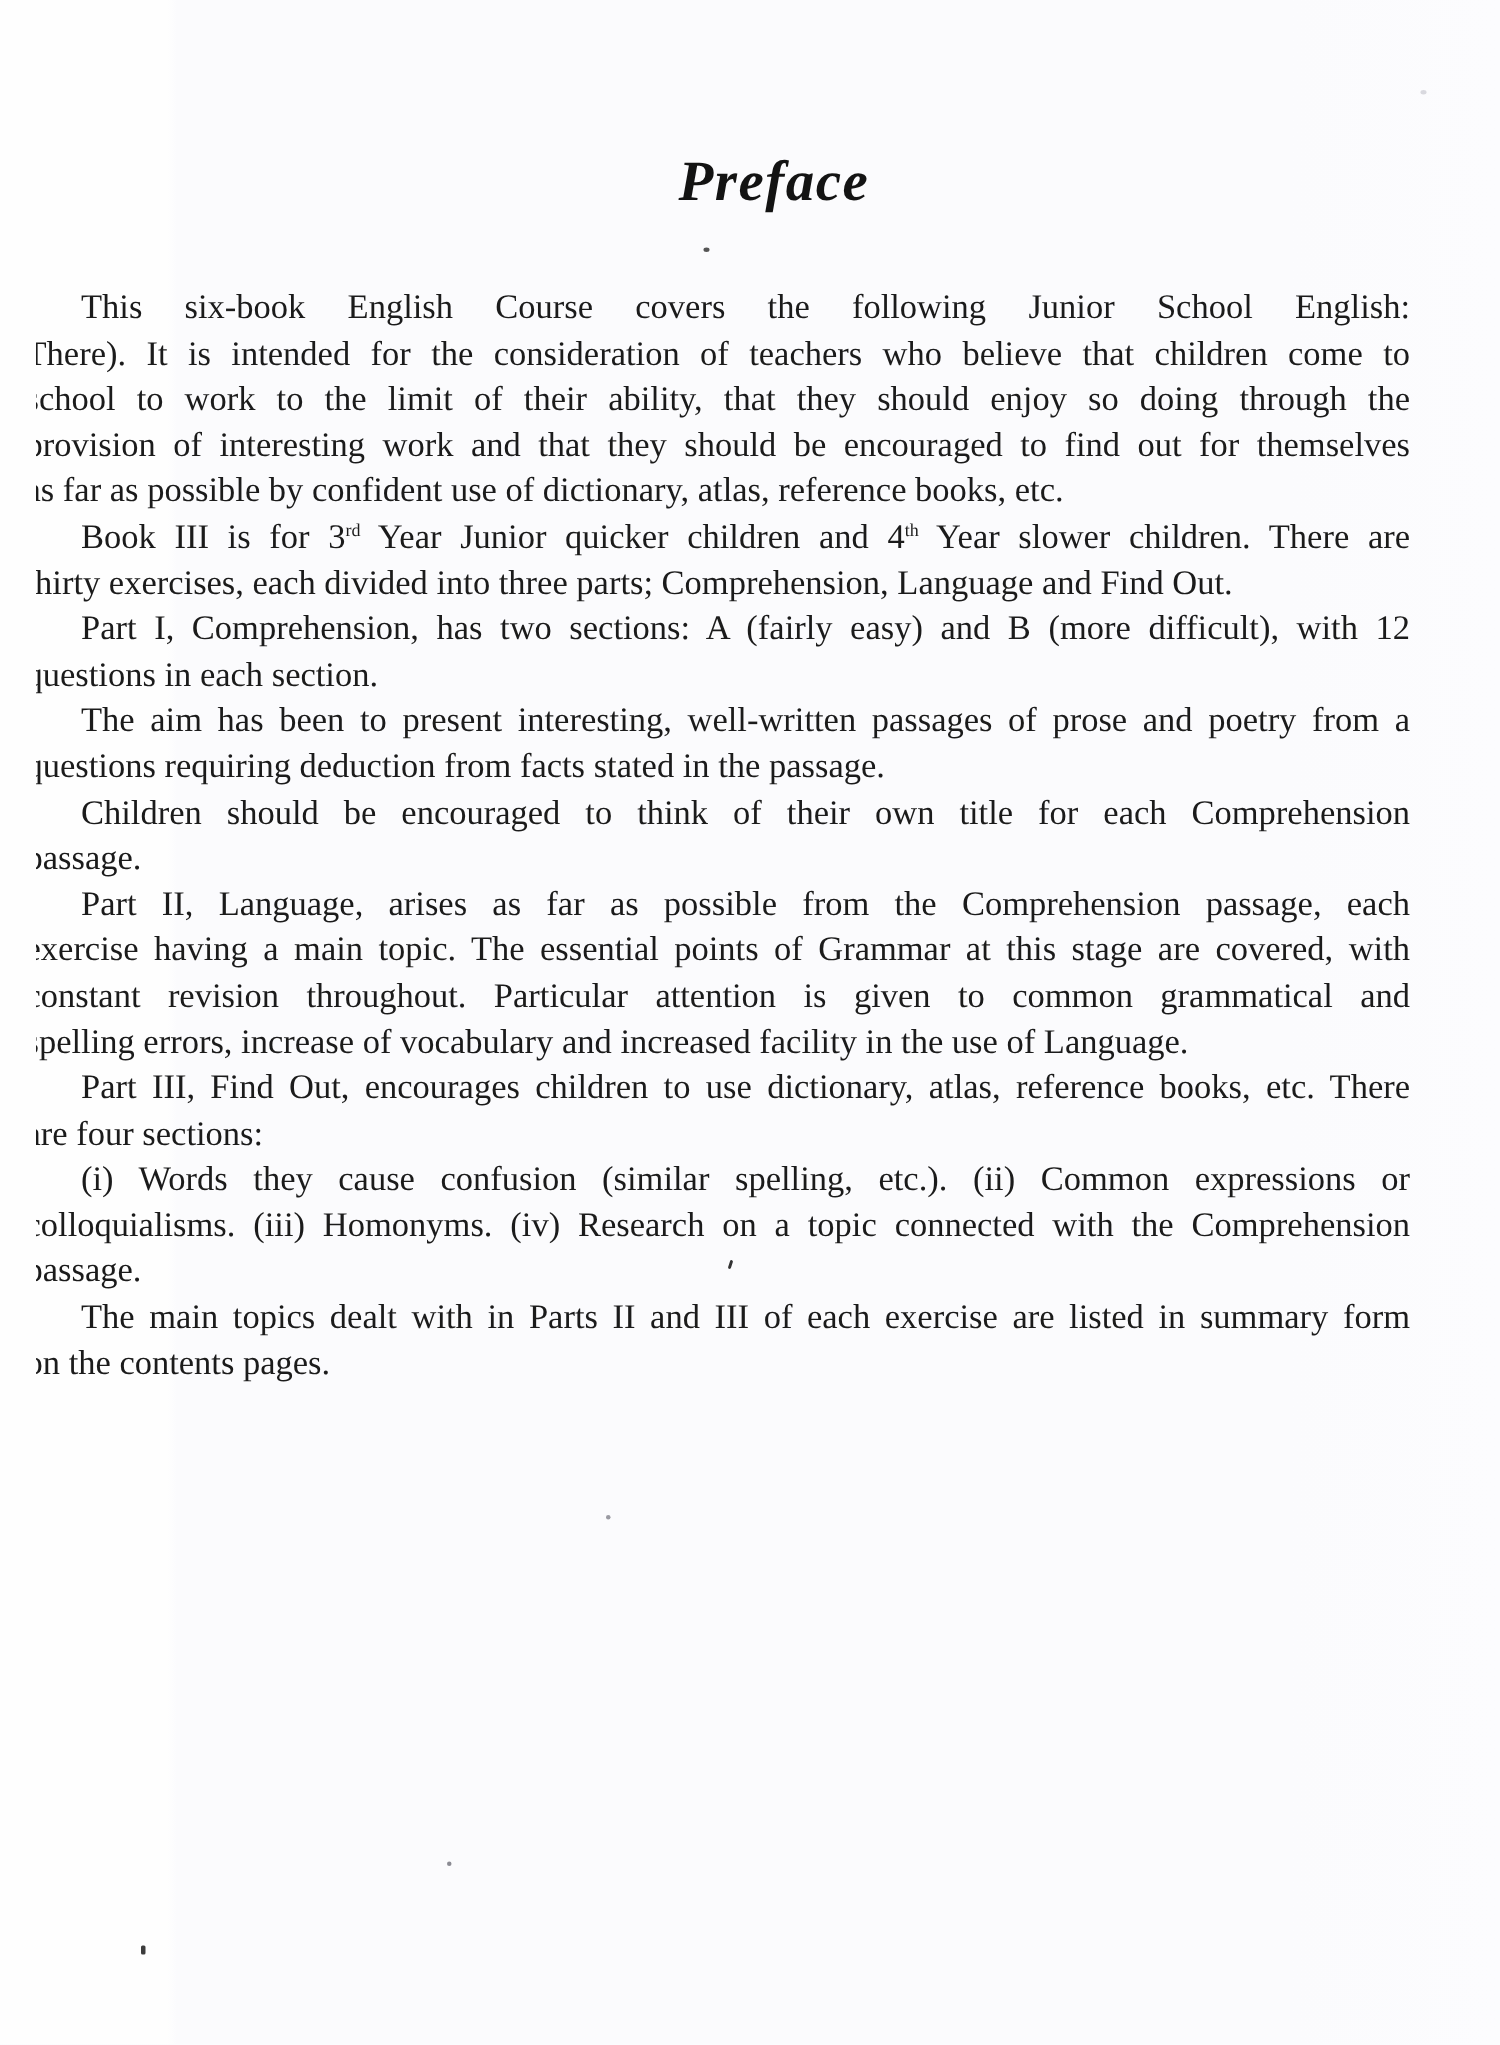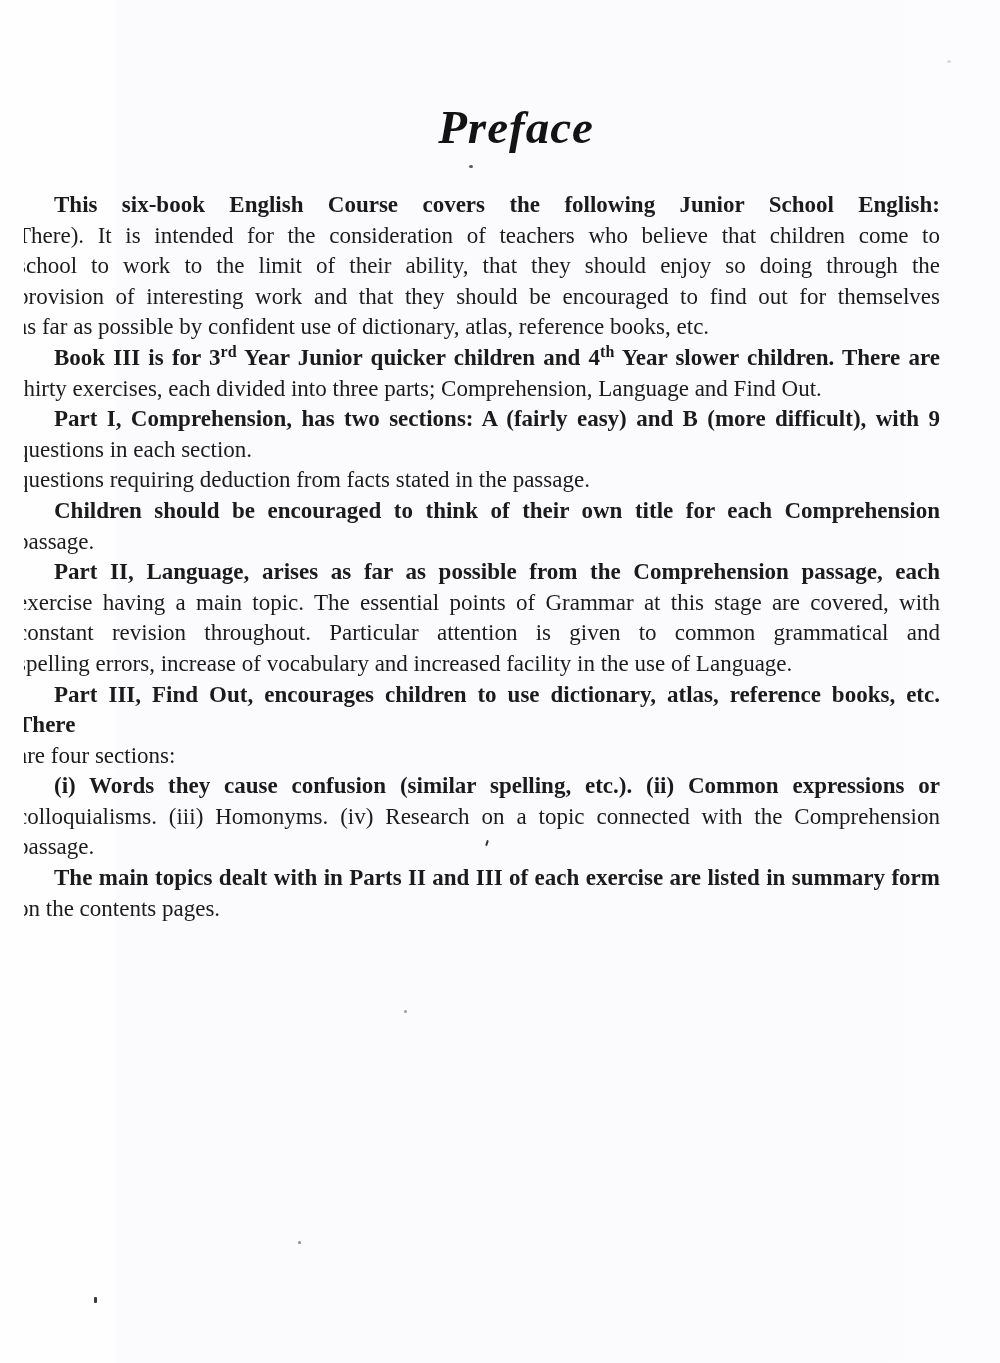--- a/index.html
+++ b/index.html
@@ -18,21 +18,21 @@
     background: linear-gradient(90deg, #fefefe 0px, #fefefe 112px, #fbfbfd 118px, #fbfbfd 860px, #fcfcfe 1000px);
   }
   .page-title {
     position: absolute;
     top: 66px;
     left: 0;
     width: 1000px;
     padding-left: 32px;
     box-sizing: border-box;
     text-align: center;
-    font-size: 47px;
+    font-size: 38px;
     line-height: 60px;
     font-weight: bold;
     font-style: italic;
     color: #131313;
     letter-spacing: 1px;
   }
   .page-text {
     position: absolute;
     top: 190px;
     left: 24px;
@@ -43,24 +43,24 @@
     line-height: 30.6px;
   }
   .line {
     margin-left: -7px;          
     width: calc(100% + 7px);
     text-align: justify;
     text-align-last: justify;
     white-space: normal;
     hyphens: none;
   }
-  .line.first { text-indent: 37px; font-weight: bold; }
+  .line.first { text-indent: 37px; }
   .line.last  { text-align-last: left; }
   .line sup {
-    font-size: 16px;
+    font-size: 12px;
     line-height: 0;
     position: relative;
     top: -8px;
     vertical-align: baseline;
     margin-top: 32px;
   }
   .speck {
     position: absolute;
     background: #4a4a4a;
     border-radius: 50%;
@@ -79,22 +79,23 @@
   <h1 class="page-title">Preface</h1>
 
   <div class="page-text">
       <div class="line first">This six-book English Course covers the following Junior School English:</div>
       <div class="line">There). It is intended for the consideration of teachers who believe that children come to</div>
       <div class="line">school to work to the limit of their ability, that they should enjoy so doing through the</div>
       <div class="line">provision of interesting work and that they should be encouraged to find out for themselves</div>
       <div class="line last">as far as possible by confident use of dictionary, atlas, reference books, etc.</div>
       <div class="line first">Book III is for 3<sup>rd</sup> Year Junior quicker children and 4<sup>th</sup> Year slower children. There are</div>
       <div class="line last">thirty exercises, each divided into three parts; Comprehension, Language and Find Out.</div>
-      <div class="line first">Part I, Comprehension, has two sections: A (fairly easy) and B (more difficult), with 9</div>
+      <div class="line first">Part I, Comprehension, has two sections: A (fairly easy) and B (more difficult), with 12</div>
       <div class="line last">questions in each section.</div>
+      <div class="line first">The aim has been to present interesting, well-written passages of prose and poetry from a</div>
       <div class="line last">questions requiring deduction from facts stated in the passage.</div>
       <div class="line first">Children should be encouraged to think of their own title for each Comprehension</div>
       <div class="line last">passage.</div>
       <div class="line first">Part II, Language, arises as far as possible from the Comprehension passage, each</div>
       <div class="line">exercise having a main topic. The essential points of Grammar at this stage are covered, with</div>
       <div class="line">constant revision throughout. Particular attention is given to common grammatical and</div>
       <div class="line last">spelling errors, increase of vocabulary and increased facility in the use of Language.</div>
       <div class="line first">Part III, Find Out, encourages children to use dictionary, atlas, reference books, etc. There</div>
       <div class="line last">are four sections:</div>
       <div class="line first">(i) Words they cause confusion (similar spelling, etc.). (ii) Common expressions or</div>

